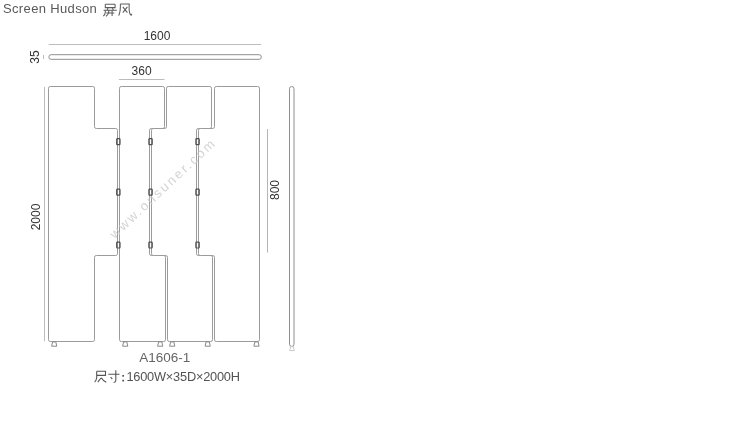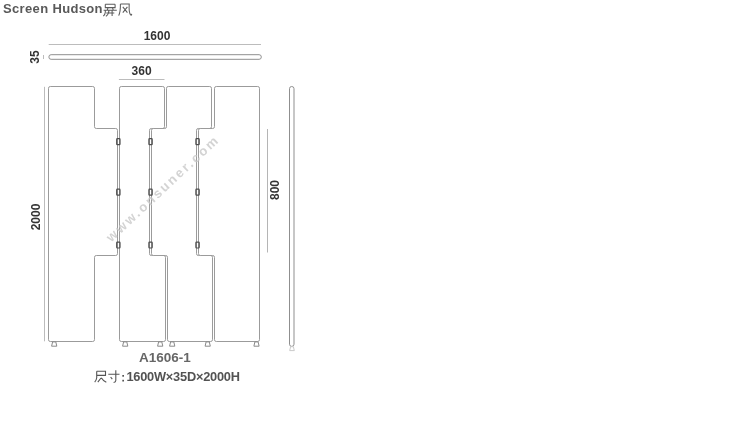--- a/index.html
+++ b/index.html
@@ -1,17 +1,17 @@
 <!DOCTYPE html>
 <html><head>
 <meta charset="utf-8">
 <style>
   html,body{margin:0;padding:0;background:#ffffff;}
   #page{position:relative;width:750px;height:435px;background:#a21caf;overflow:hidden;
-        font-family:"Liberation Sans", sans-serif;font-weight:bold;}
+        font-family:"Liberation Sans", sans-serif;}
   svg{position:absolute;left:0;top:0;}
   text{font-family:"Liberation Sans", sans-serif;}
 </style>
 </head>
 <body>
 <div id="page">
 <svg width="750" height="435" viewBox="0 0 750 435">
 
   <rect x="0" y="0" width="750" height="435" fill="#ffffff"></rect>
 

